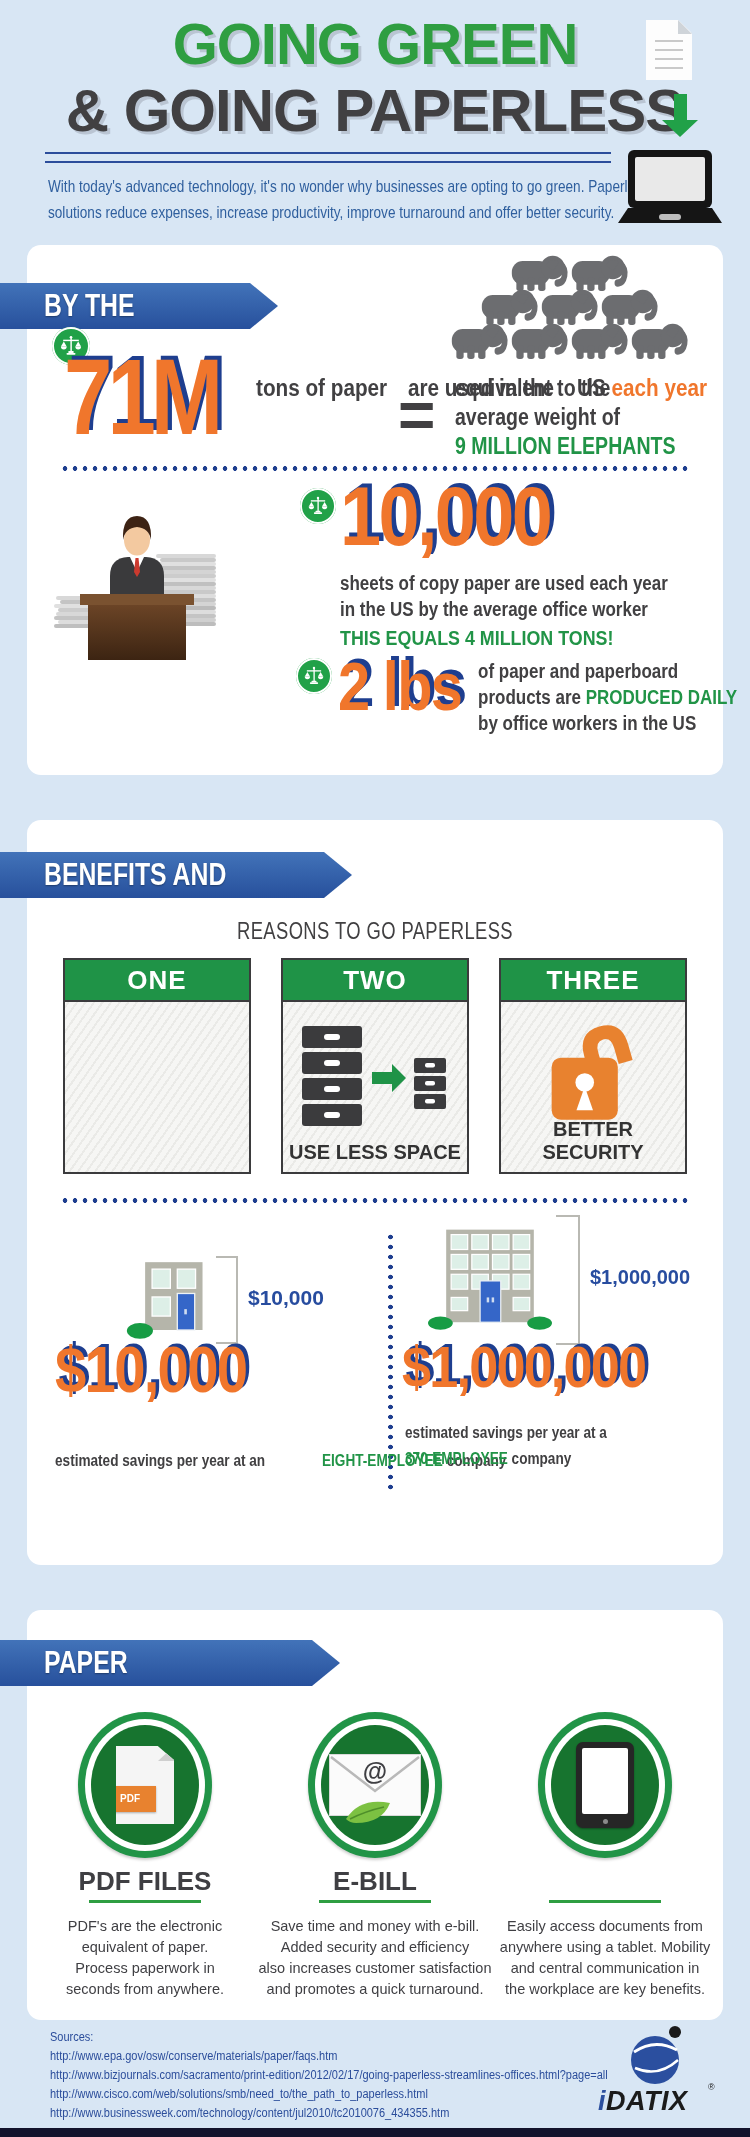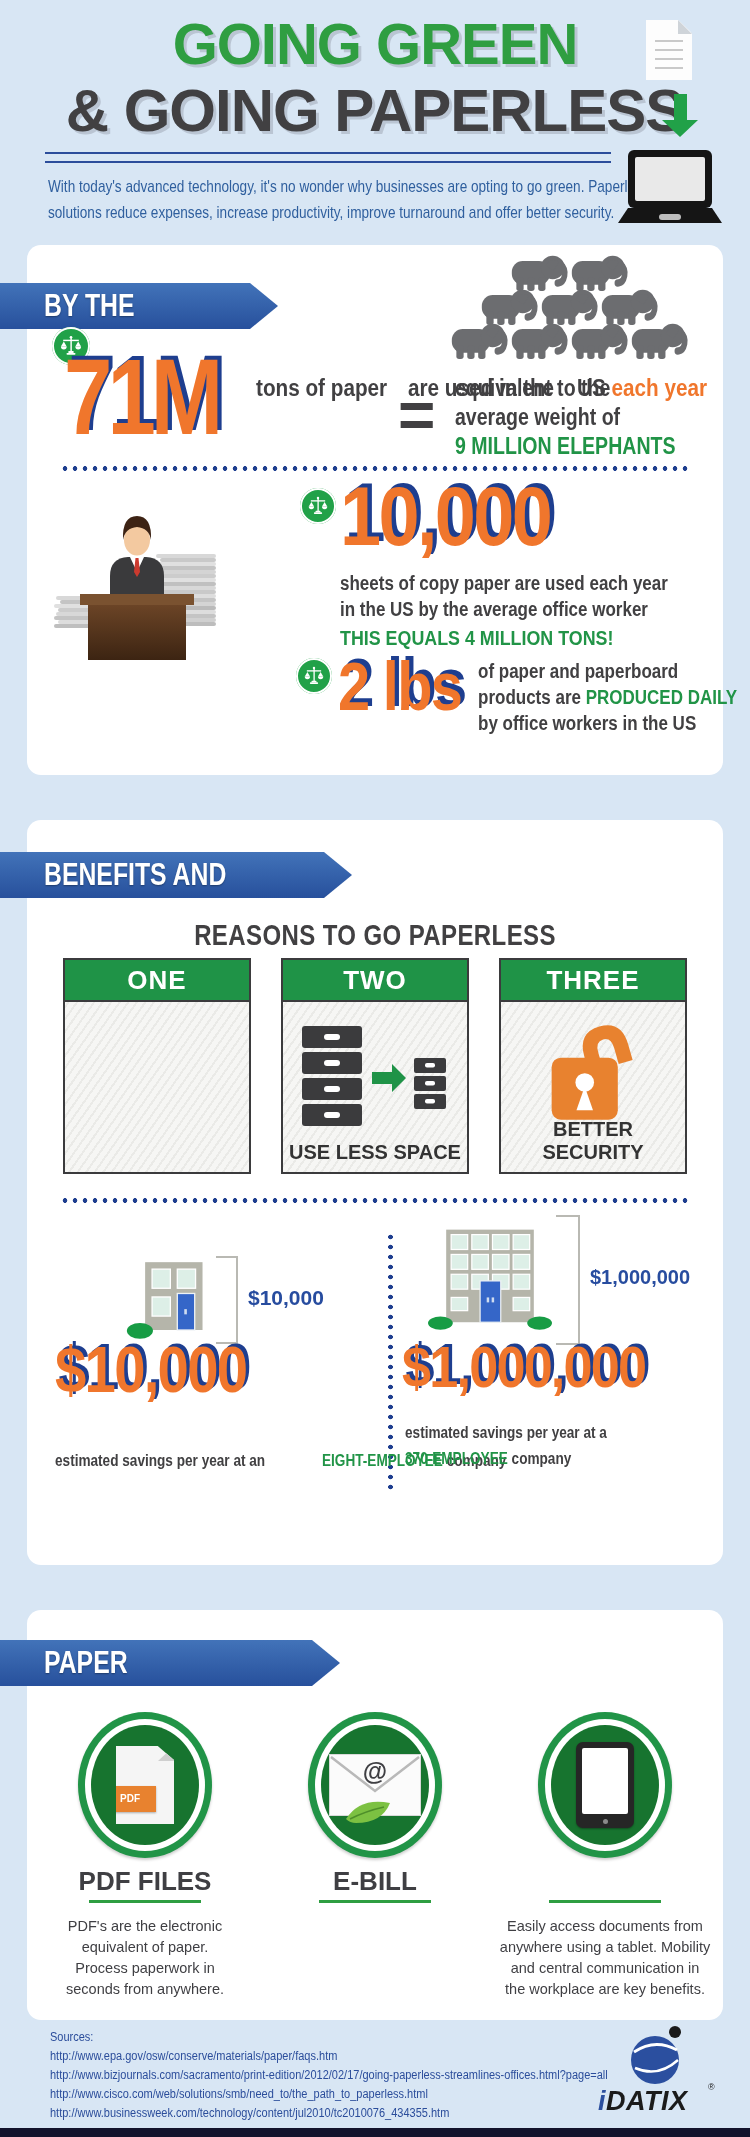--- a/index.html
+++ b/index.html
@@ -76,21 +76,21 @@
           background-size:10px 5px;background-repeat:repeat-x;}
   #dotted1{top:466px;left:60px;width:630px;}
   #dotted2{top:1198px;left:60px;width:630px;}
   #vdotted{position:absolute;top:1232px;left:388px;width:5px;height:258px;
            background-image:radial-gradient(circle,#1e3e8f 2.1px,transparent 2.6px);background-size:5px 10px;background-repeat:repeat-y;}
 
   #stat2-text{top:570px;left:340px;font-size:20px;font-weight:bold;line-height:26px;}
   #stat2-hl{font-size:21px;color:#219447;margin-top:3px;}
   #stat3-text{top:658px;left:478px;font-size:20px;font-weight:bold;line-height:26px;}
 
-  #heading2{top:918px;left:0;width:750px;text-align:center;font-size:30px;font-weight:bold;color:#414042;letter-spacing:.5px;}
+  #heading2{top:918px;left:0;width:750px;text-align:center;font-size:23px;font-weight:normal;color:#414042;letter-spacing:.5px;}
   .reason-card{position:absolute;top:958px;width:188px;height:216px;background:
       repeating-linear-gradient(125deg,#f6f6f4 0 5px,#eaeae7 5px 7px);border:2px solid #3b3b3d;box-sizing:border-box;}
   #rc1{left:63px;} #rc2{left:281px;} #rc3{left:499px;}
   .rc-head{height:40px;background:#1f9347;border-bottom:2px solid #3b3b3d;color:#fff;font-weight:bold;font-size:26px;
            text-align:center;line-height:40px;letter-spacing:1px;}
   .rc-body{position:relative;height:170px;}
   .rc-icon{position:absolute;top:6px;left:0;width:100%;display:flex;justify-content:center;}
   .rc-label{position:absolute;bottom:8px;left:0;width:100%;text-align:center;font-size:20px;font-weight:bold;color:#333;}
 
   .bld{position:absolute;}
@@ -479,20 +479,26 @@
   <div class="alt-underline" id="au1"></div>
   <div class="alt-underline" id="au2"></div>
   <div class="alt-underline" id="au3"></div>
 
   <div class="alt-desc" id="ad1">
     <div>PDF's are the electronic</div>
     <div>equivalent of paper.</div>
     <div>Process paperwork in</div>
     <div>seconds from anywhere.</div>
   </div>
+  <div class="alt-desc" id="ad2">
+    <div>Save time and money with e-bill.</div>
+    <div>Added security and efficiency</div>
+    <div>also increases customer satisfaction</div>
+    <div>and promotes a quick turnaround.</div>
+  </div>
   <div class="alt-desc" id="ad3">
     <div>Easily access documents from</div>
     <div>anywhere using a tablet. Mobility</div>
     <div>and central communication in</div>
     <div>the workplace are key benefits.</div>
   </div>
 
   <div class="abs" id="sources">
     <span class="cx88">
       <div>Sources:</div>

